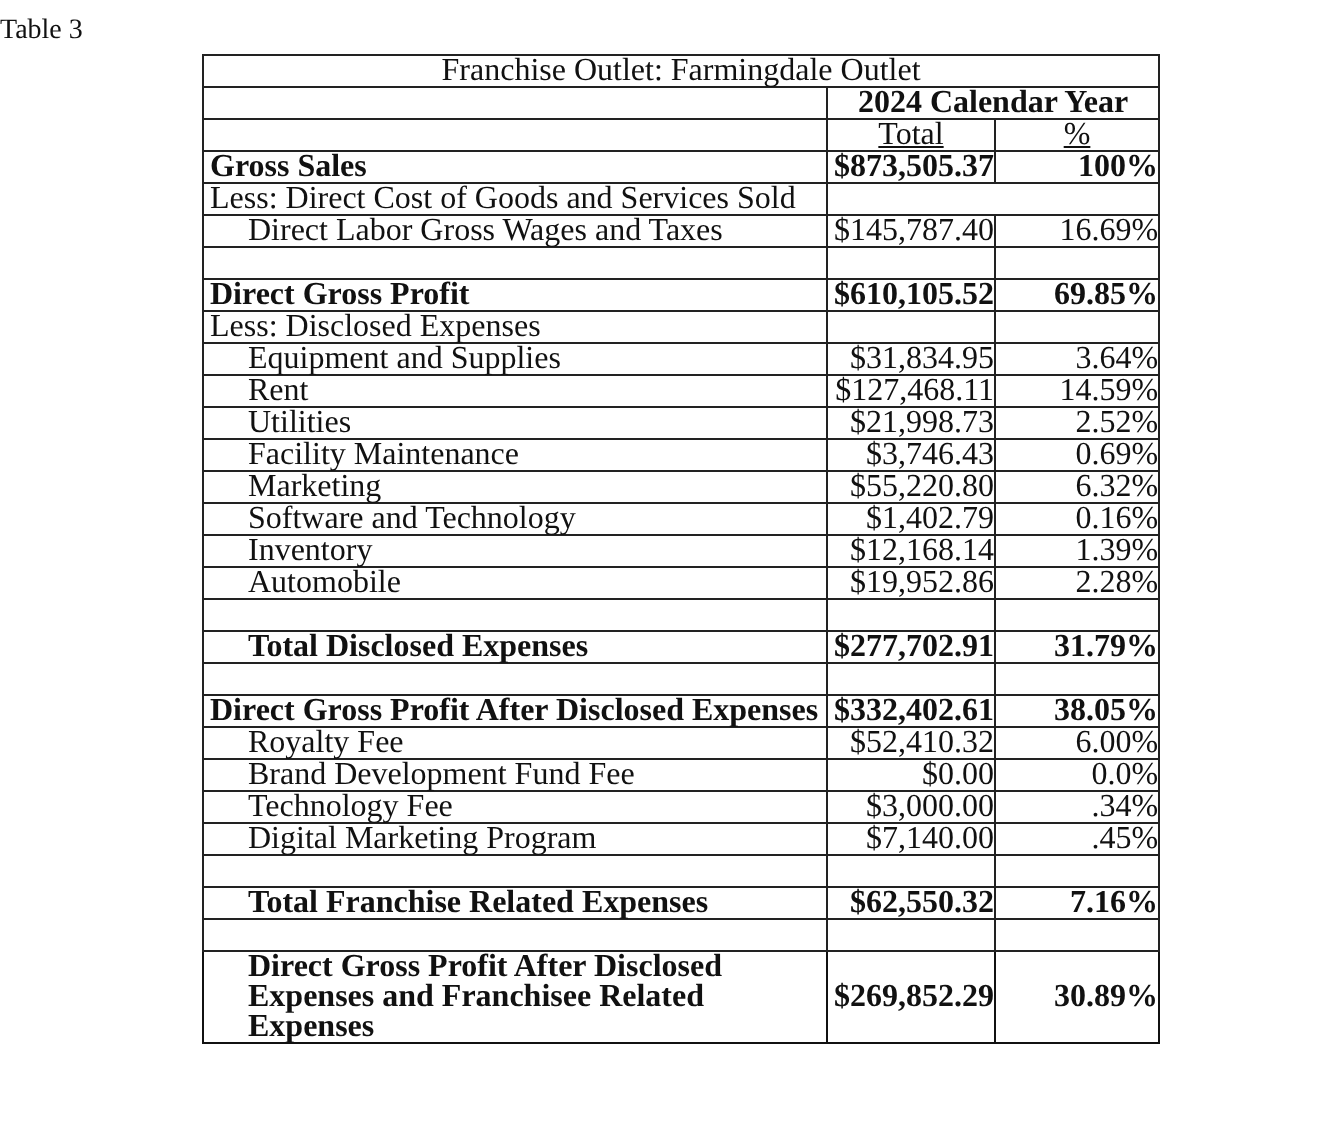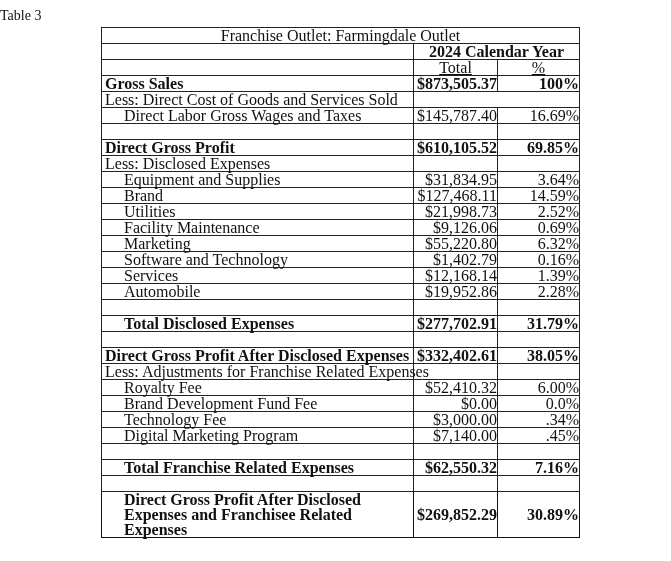--- a/index.html
+++ b/index.html
@@ -92,46 +92,46 @@
       <td>Less: Disclosed Expenses</td>
       <td></td>
       <td></td>
     </tr>
     <tr>
       <td class="indent">Equipment and Supplies</td>
       <td class="num">$31,834.95</td>
       <td class="num">3.64%</td>
     </tr>
     <tr>
-      <td class="indent">Brand</td>
+      <td class="indent">Rent</td>
       <td class="num">$127,468.11</td>
       <td class="num">14.59%</td>
     </tr>
     <tr>
       <td class="indent">Utilities</td>
       <td class="num">$21,998.73</td>
       <td class="num">2.52%</td>
     </tr>
     <tr>
       <td class="indent">Facility Maintenance</td>
-      <td class="num">$9,126.06</td>
+      <td class="num">$3,746.43</td>
       <td class="num">0.69%</td>
     </tr>
     <tr>
       <td class="indent">Marketing</td>
       <td class="num">$55,220.80</td>
       <td class="num">6.32%</td>
     </tr>
     <tr>
       <td class="indent">Software and Technology</td>
       <td class="num">$1,402.79</td>
       <td class="num">0.16%</td>
     </tr>
     <tr>
-      <td class="indent">Services</td>
+      <td class="indent">Inventory</td>
       <td class="num">$12,168.14</td>
       <td class="num">1.39%</td>
     </tr>
     <tr>
       <td class="indent">Automobile</td>
       <td class="num">$19,952.86</td>
       <td class="num">2.28%</td>
     </tr>
     <tr class="spacer">
       <td></td>
@@ -145,25 +145,20 @@
     </tr>
     <tr class="spacer">
       <td></td>
         <td></td>
         <td></td>
     </tr>
     <tr class="bold">
       <td>Direct Gross Profit After Disclosed Expenses</td>
       <td class="num">$332,402.61</td>
       <td class="num">38.05%</td>
-    </tr>
-    <tr>
-      <td>Less: Adjustments for Franchise Related Expenses</td>
-      <td></td>
-      <td></td>
     </tr>
     <tr>
       <td class="indent">Royalty Fee</td>
       <td class="num">$52,410.32</td>
       <td class="num">6.00%</td>
     </tr>
     <tr>
       <td class="indent">Brand Development Fund Fee</td>
       <td class="num">$0.00</td>
       <td class="num">0.0%</td>

